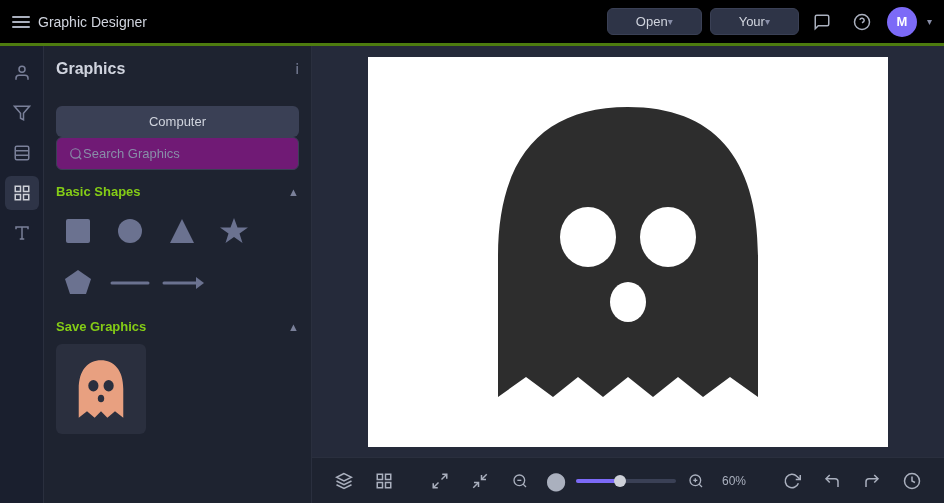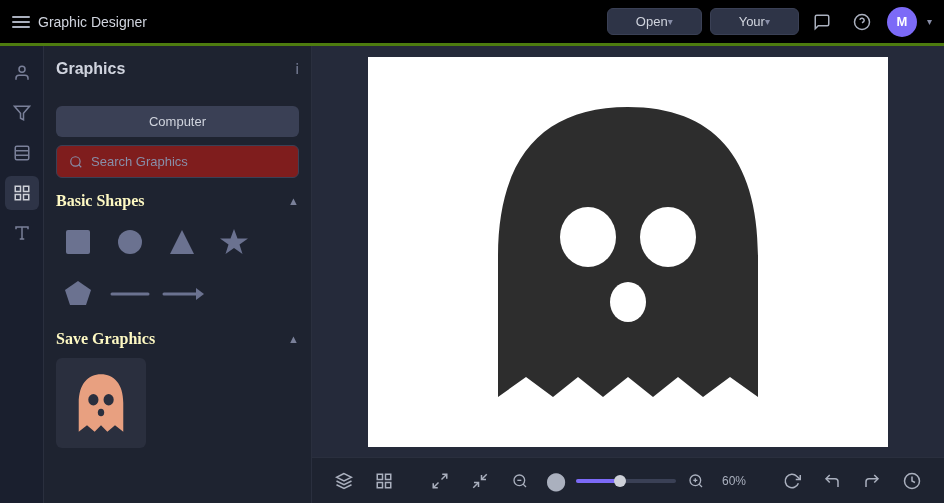--- a/index.html
+++ b/index.html
@@ -169,49 +169,46 @@
 
     .btn-computer {
       width: 100%;
       background: #3a4055;
       border: none;
       border-radius: 6px;
       color: #d0d4de;
       font-size: 13px;
       padding: 8px;
       cursor: pointer;
-      margin-bottom: 8px;
     }
 
     .btn-search {
       width: 100%;
-      background: #7f1d1d;
+      background: #701a75;
       border: 1px solid #3a4055;
       border-radius: 6px;
       color: #888ea8;
       font-size: 13px;
       padding: 8px 12px;
       cursor: pointer;
       display: flex;
       align-items: center;
-      gap: 8px;
       margin-bottom: 14px;
     }
 
     .section-header {
       display: flex;
       align-items: center;
       justify-content: space-between;
       margin-bottom: 10px;
     }
     .section-title {
-      font-size: 16px;
+      font-size: 13px;
       font-weight: 600;
-      color: #fef9c3;
-      font-family: Liberation Serif, serif;
+      color: #84cc16;
     }
     .chevron-up {
       color: #7a8099;
       font-size: 11px;
       cursor: pointer;
     }
 
     
     .shapes-grid {
       display: flex;

